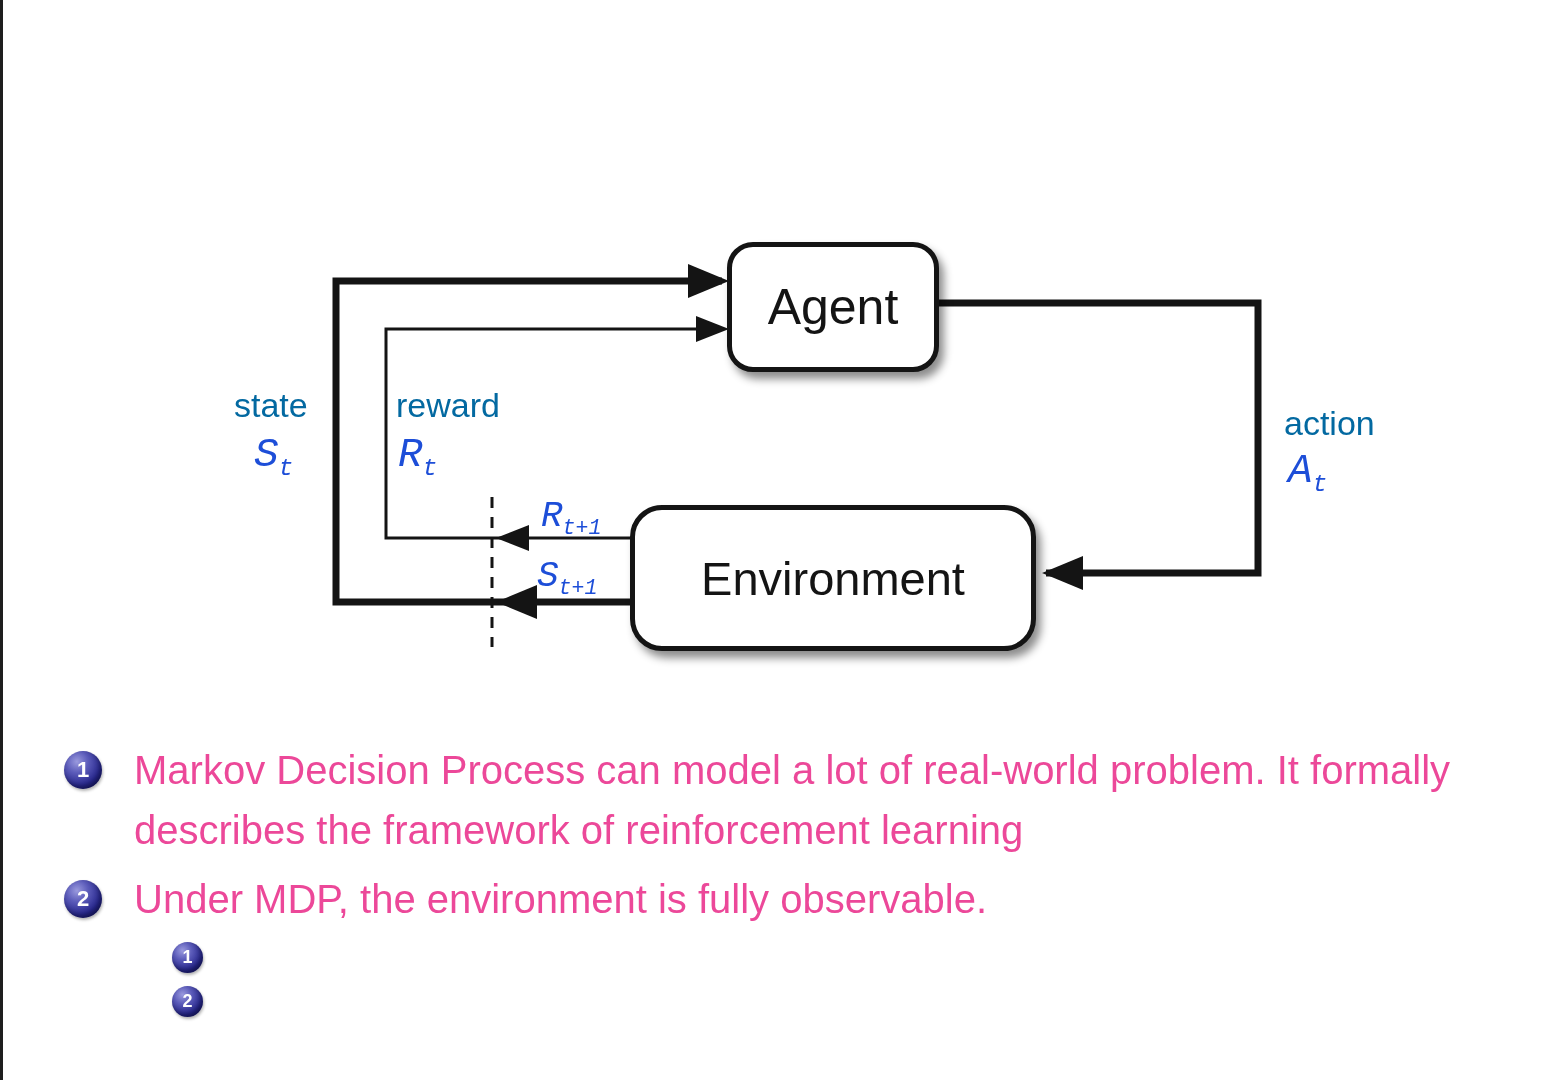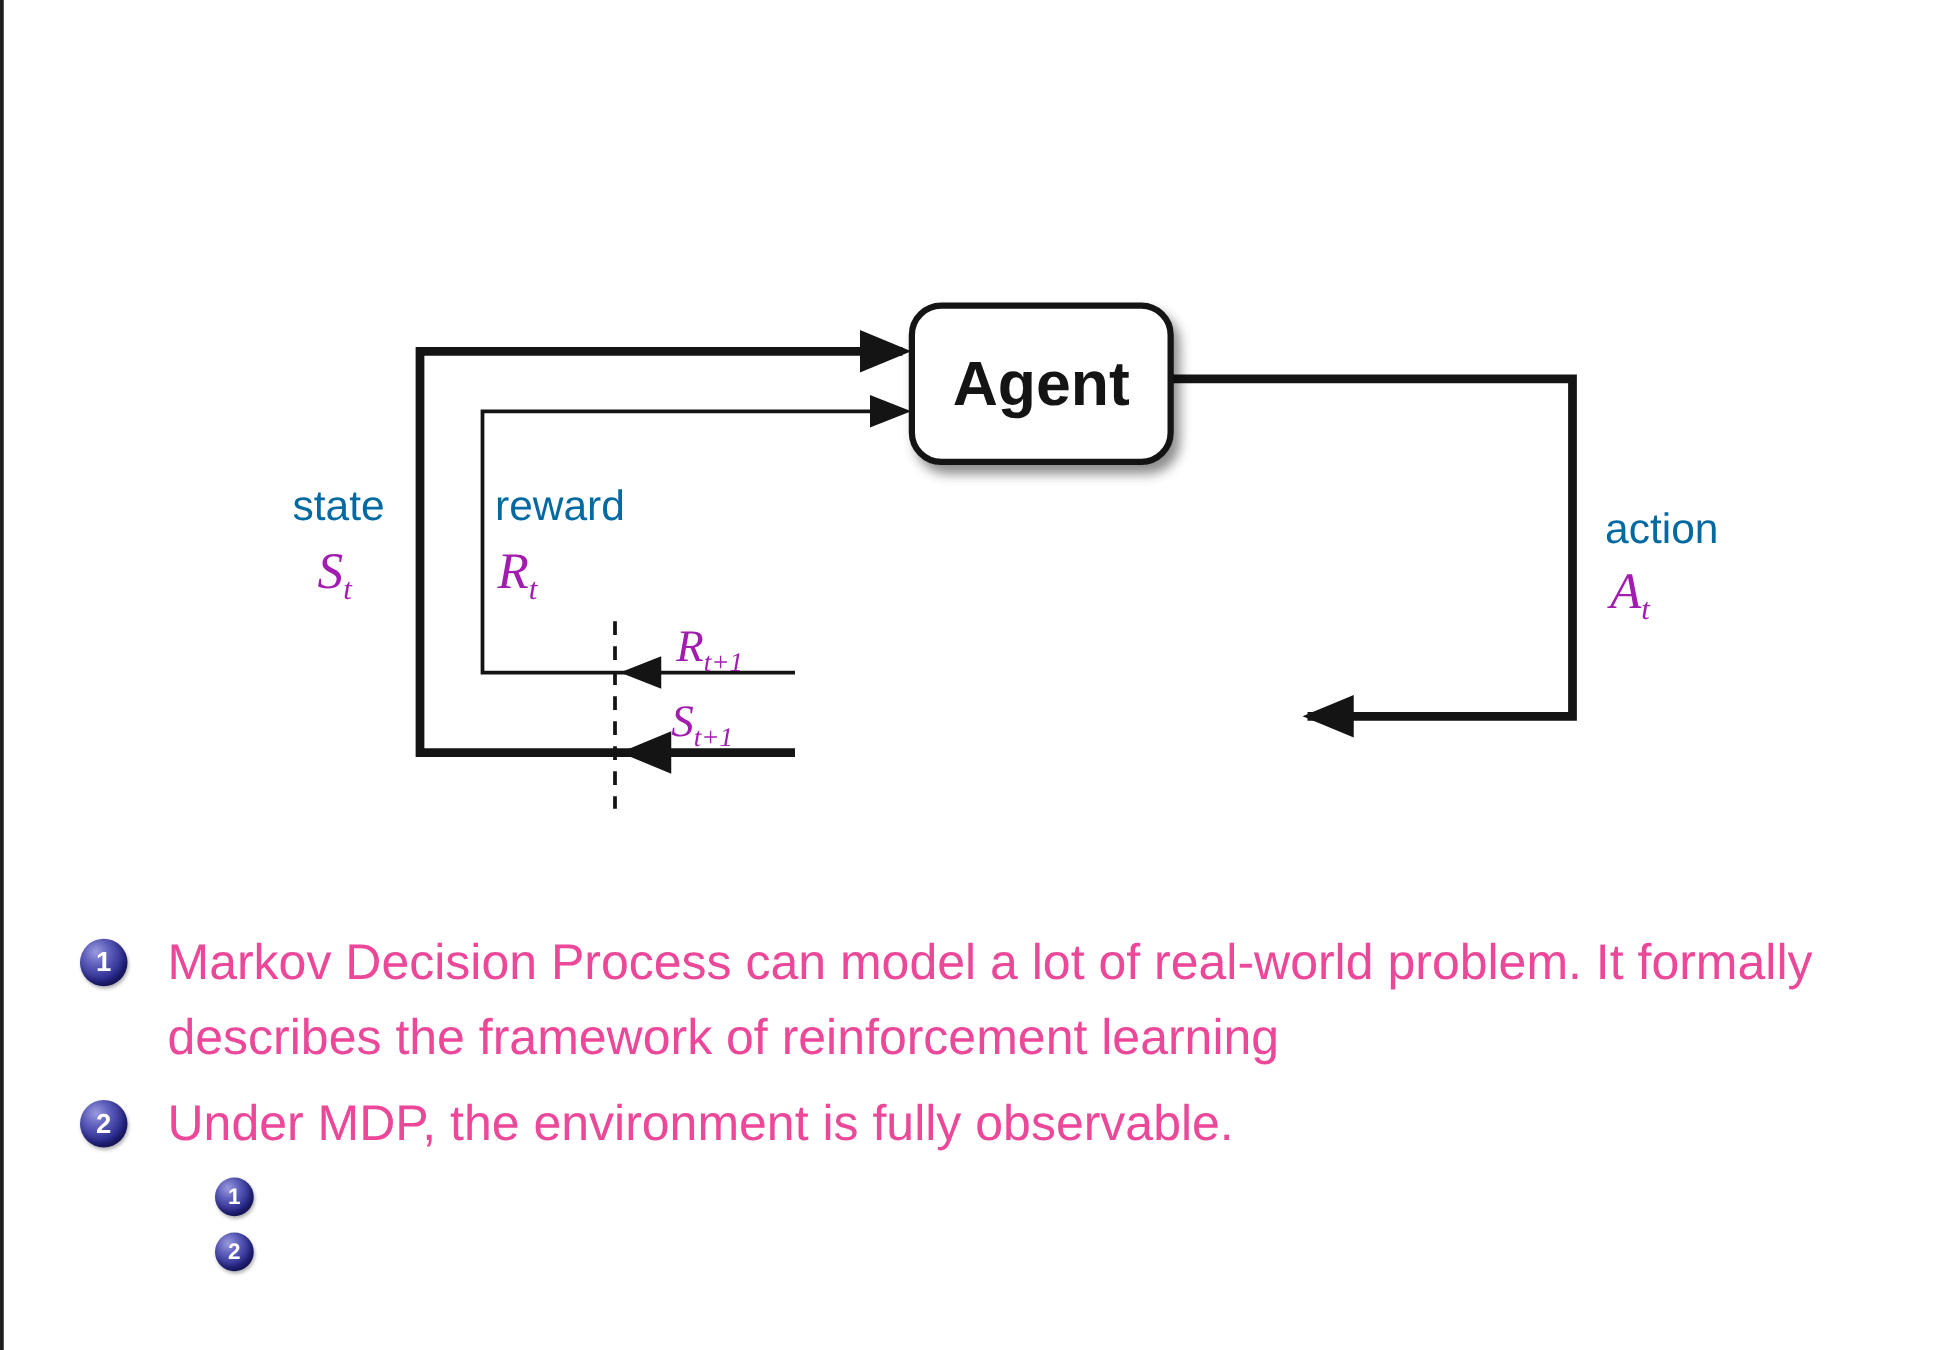--- a/index.html
+++ b/index.html
@@ -13,26 +13,26 @@
   .header { position:absolute; left:0; top:0; width:1546px; height:111px; background:#f0f0ef; }
   .header .title { position:absolute; left:30px; top:18px; font-size:56px; color:#0d0d0d; letter-spacing:0.5px; }
 
   
   .diagram { position:absolute; left:0; top:0; width:1546px; height:1080px; }
   .arrows-svg { position:absolute; left:0; top:0; width:1546px; height:1080px; }
 
   .node { position:absolute; background:#ffffff; border:5px solid #141414;
           display:flex; align-items:center; justify-content:center;
           box-shadow:5px 7px 9px rgba(0,0,0,0.45); color:#141414; }
-  .node-agent { left:727px; top:242px; width:212px; height:130px; border-radius:26px; font-size:50px;font-weight:bold; }
+  .node-agent { left:727px; top:242px; width:212px; height:130px; border-radius:26px; font-size:50px; }
   .node-env   { left:630px; top:505px; width:406px; height:146px; border-radius:32px; font-size:47px; }
 
   .dlabel { position:absolute; font-size:34px; color:#0369a1; }
-  .math { position:absolute; font-family:Liberation Serif, serif; font-style:italic;
-          font-size:41px; color:#a21caf; }
+  .math { position:absolute; font-family:Liberation Mono, monospace; font-style:italic;
+          font-size:41px; color:#1d4ed8; }
   .math sub { font-size:0.60em; font-style:italic; }
   .math-small { font-size:36px; }
 
   
   .bullets { position:absolute; left:64px; top:740px; width:1456px; }
   .item { display:flex; align-items:flex-start; margin-bottom:9px; }
   .item-text { font-size:40px; line-height:60px; color:#ec4899; max-width:1372px; }
   .ball { flex:0 0 auto; border-radius:50%; color:#ffffff; font-weight:bold;
           display:flex; align-items:center; justify-content:center;
           background:radial-gradient(circle at 34% 28%, #9a9ade 0%, #5c5cba 30%, #26268c 66%, #0f0f5c 100%);
@@ -70,20 +70,23 @@
 
         <polygon points="496,538 529,525 529,551"></polygon>
 
         <polygon points="496,602 537,585 537,619"></polygon>
       </g>
     </svg>
 
     <div class="node node-agent">
       <span>Agent</span>
     </div>
+    <div class="node node-env">
+      <span>Environment</span>
+    </div>
 
     <div class="dlabel" style="left:234px; top:386px;">state</div>
     <div class="math" style="left:254px; top:432px;"><span>S</span><sub>t</sub></div>
 
     <div class="dlabel" style="left:396px; top:386px;">reward</div>
     <div class="math" style="left:398px; top:432px;"><span>R</span><sub>t</sub></div>
 
     <div class="math math-small" style="left:541px; top:496px;"><span>R</span><sub>t+1</sub></div>
     <div class="math math-small" style="left:537px; top:556px;"><span>S</span><sub>t+1</sub></div>
 

